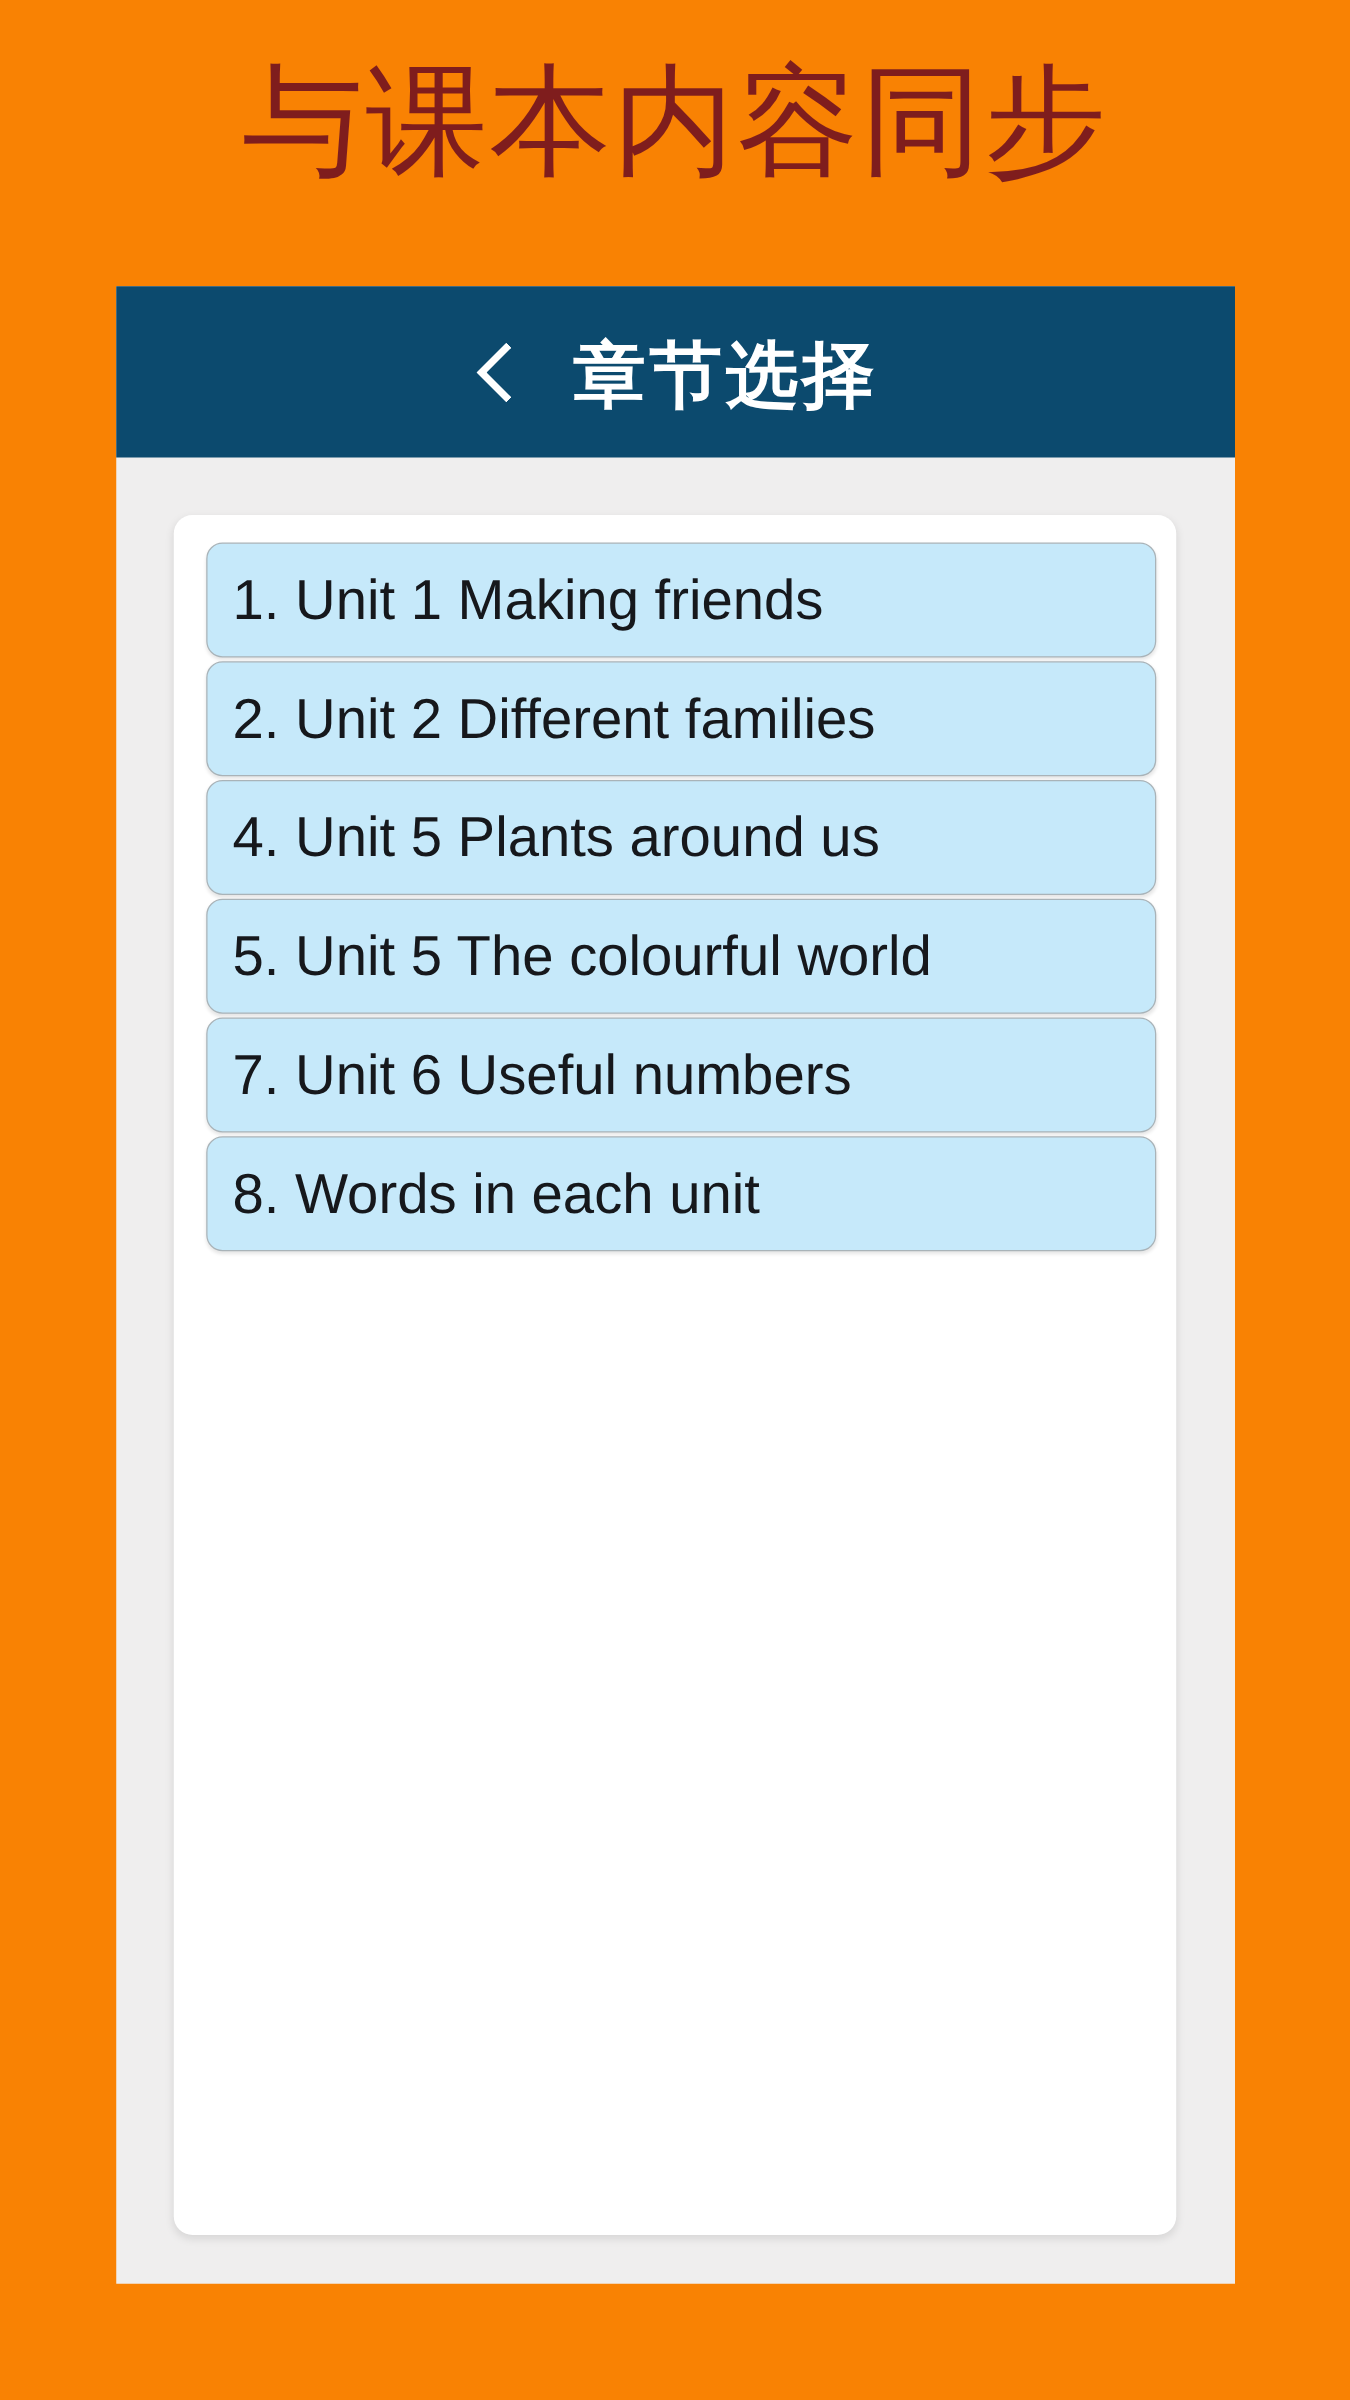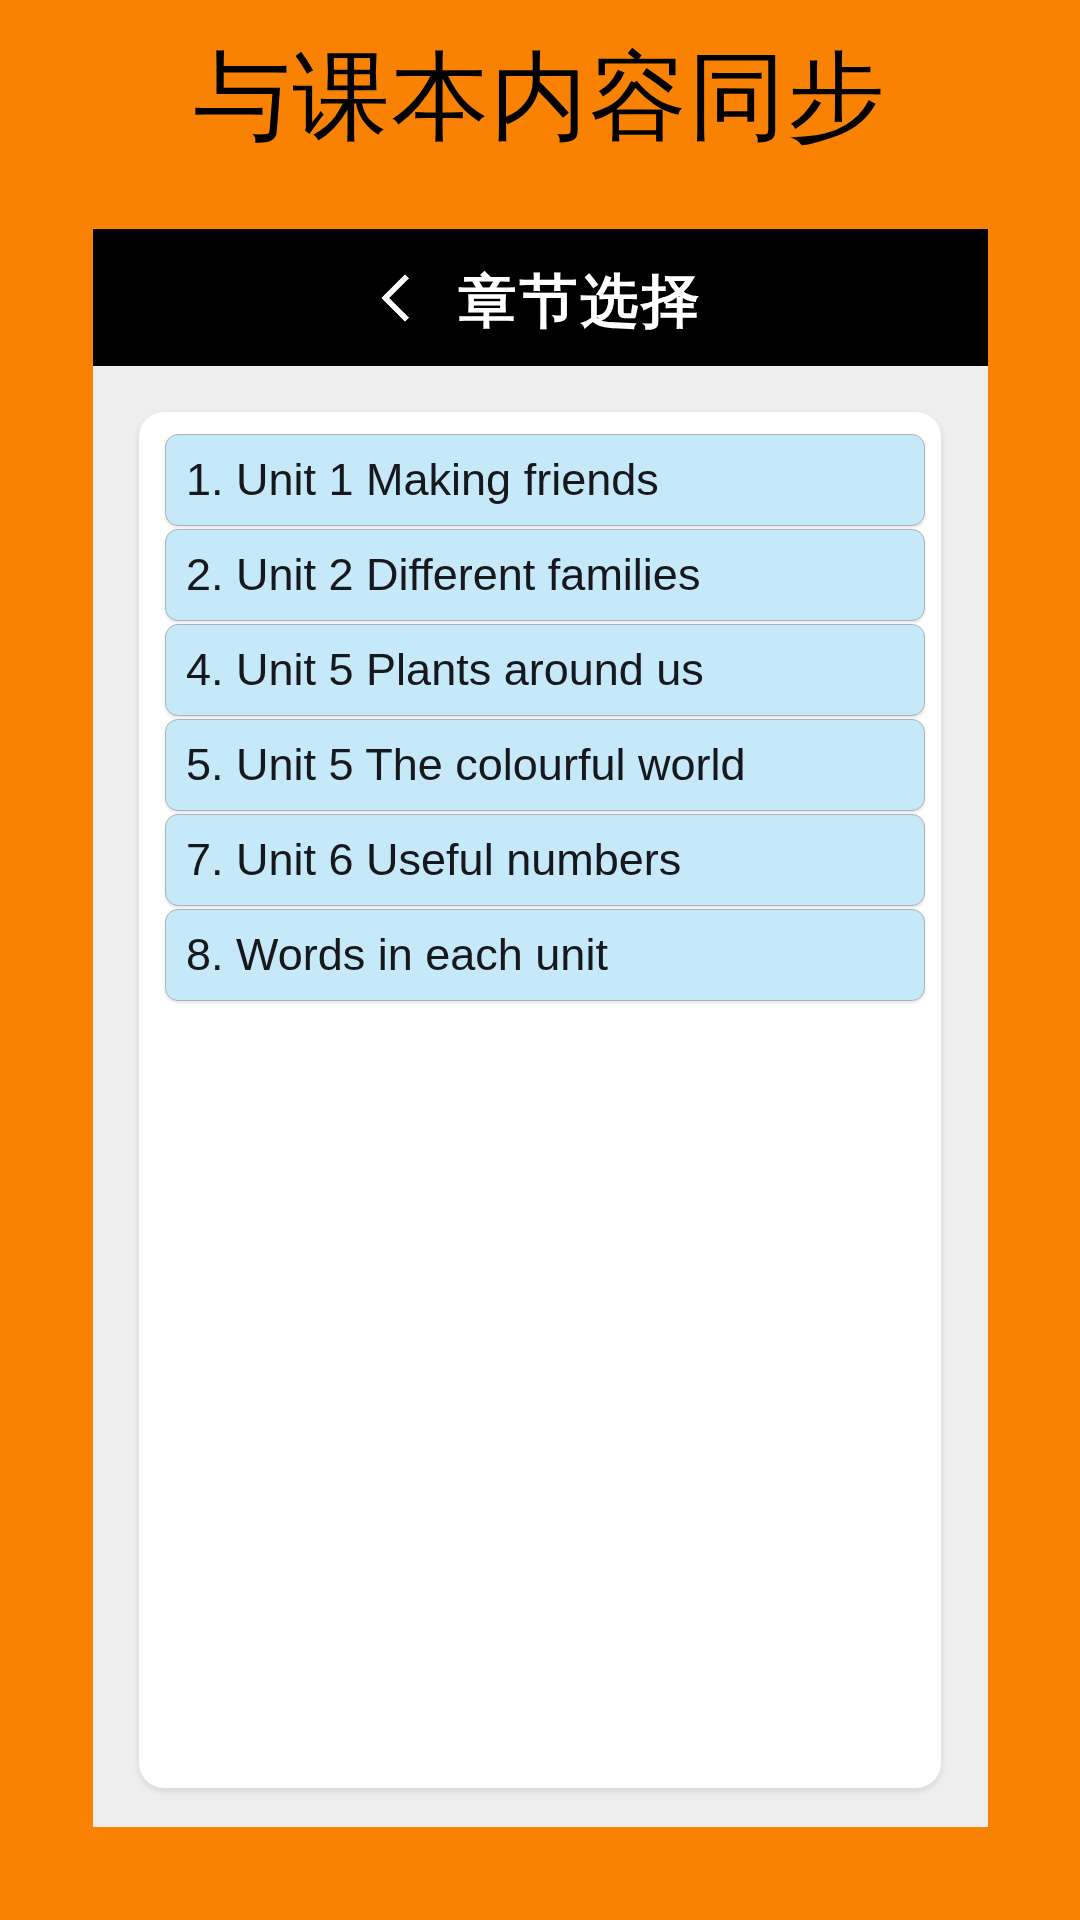--- a/index.html
+++ b/index.html
@@ -15,21 +15,21 @@
     position: relative;
   }
 
   
   .banner-title {
     position: absolute;
     left: 0;
     top: 38px;
     width: 1080px;
     text-align: center;
-    color: #000000;
+    color: #7f1d1d;
     font-size: 97px;
     line-height: 118px;
     letter-spacing: 2px;
     font-weight: 400;
     white-space: nowrap;
   }
 
   
   .app-panel {
     position: absolute;
@@ -40,21 +40,21 @@
     background: #efeeee;
   }
 
   
   .app-bar {
     position: absolute;
     left: 0;
     top: 0;
     width: 895px;
     height: 137px;
-    background: #000000;
+    background: #0c4a6e;
     display: flex;
     align-items: center;
     justify-content: center;
   }
   .app-bar-inner {
     display: flex;
     align-items: center;
     justify-content: center;
     transform: translateY(3px);
   }
@@ -87,21 +87,21 @@
   }
 
   
   .content-card {
     position: absolute;
     left: 46px;
     top: 183px;
     width: 802px;
     height: 1376px;
     background: #ffffff;
-    border-radius: 25px;
+    border-radius: 15px;
     box-shadow: 0 3px 7px rgba(0, 0, 0, 0.10);
     box-sizing: border-box;
     padding: 22px 16px 0 26px;
   }
 
   
   .chapter-list {
     list-style: none;
     margin: 0;
     padding: 0;

